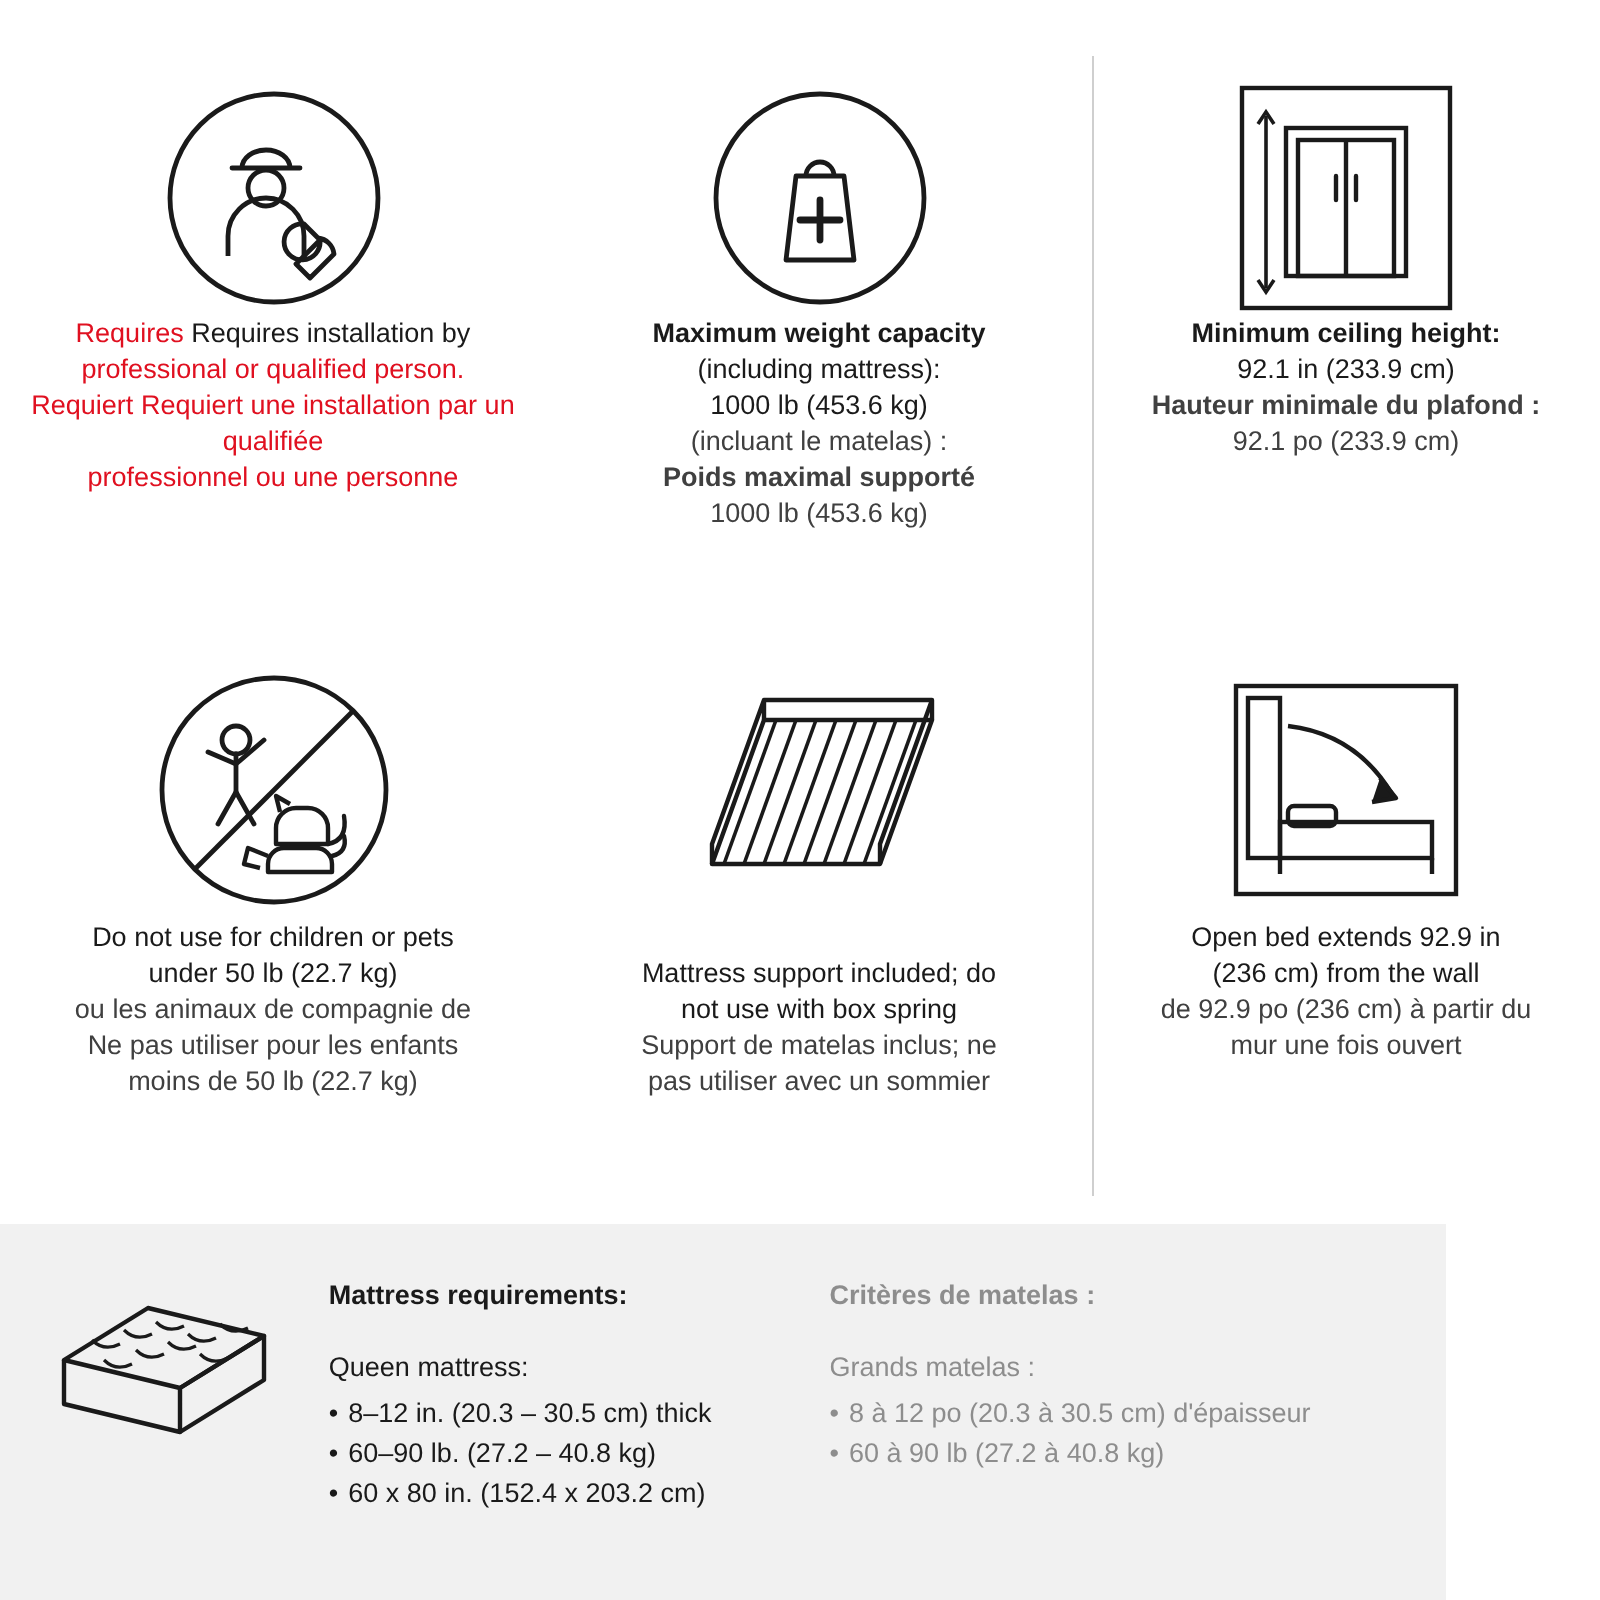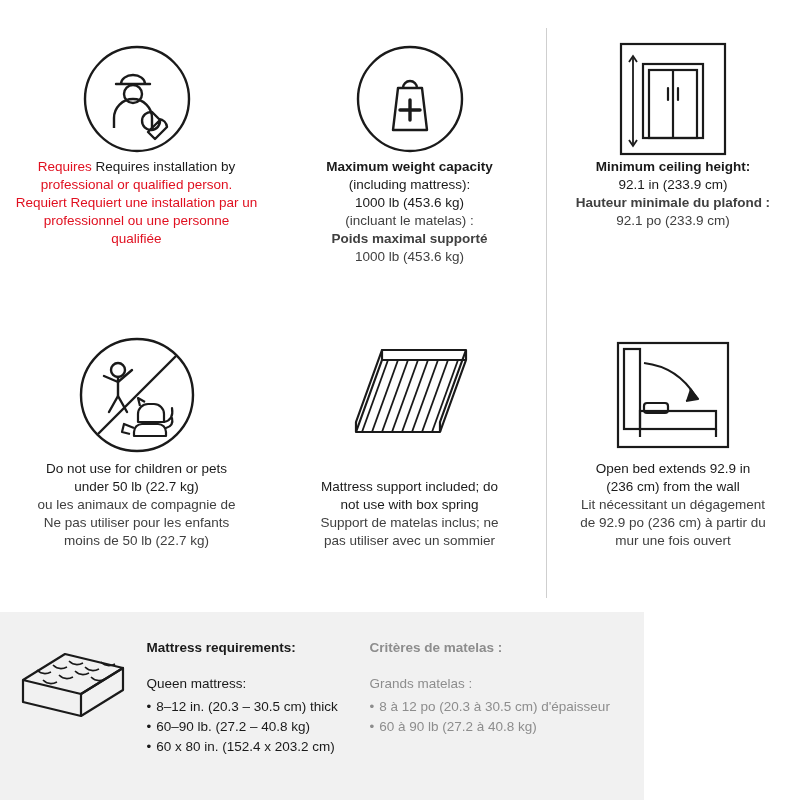--- a/index.html
+++ b/index.html
@@ -77,21 +77,21 @@
     top: 28px;
     width: 1px;
     height: 570px;
     background: #cfcfcf;
   }
   
   .band {
     position: absolute;
     left: 0;
     top: 612px;
-    width: 644px;
+    width: 723px;
     height: 188px;
     background: #f1f1f1;
     display: flex;
     align-items: flex-start;
   }
   .band-icon {
     width: 176px;
     display: flex;
     align-items: center;
     justify-content: center;
@@ -142,22 +142,22 @@
           <line x1="34" y1="40" x2="68" y2="40" stroke="#1a1a1a" stroke-width="2.4" stroke-linecap="round"></line>
           <circle cx="51" cy="50" r="9" fill="none" stroke="#1a1a1a" stroke-width="2.4"></circle>
           <path d="M32 84 v-10 a19 19 0 0 1 38 0 v10" fill="none" stroke="#1a1a1a" stroke-width="2.4" stroke-linejoin="round"></path>
           <path d="M70 68 a9 9 0 1 0 8 8 l-12 12 l7 7 l12 -12 a9 9 0 0 0 -8 -8 z" fill="none" stroke="#1a1a1a" stroke-width="2.4" stroke-linejoin="round"></path>
         </svg>
       </div>
       <div class="txt">
         <p class="en"><span class="red">Requires</span> <span style="display:inline">Requires installation by</span></p>
         <p class="en red">professional or qualified person.</p>
         <p class="en"><span class="red">Requiert</span> <span class="red" style="display:inline">Requiert une installation par un</span></p>
+        <p class="en red">qualifiée</p>
         <p class="en red">professionnel ou une personne</p>
-        <p class="en red">qualifiée</p>
       </div>
     </div>
 
     <div class="cell">
       <div class="icon-wrap">
         <svg width="110" height="110" viewBox="0 0 110 110">
           <circle cx="55" cy="55" r="52" fill="none" stroke="#1a1a1a" stroke-width="2.4"></circle>
           <path d="M38 86 l5 -42 h24 l5 42 z" fill="none" stroke="#1a1a1a" stroke-width="2.4" stroke-linejoin="round"></path>
           <path d="M48 44 a7 7 0 1 1 14 0" fill="none" stroke="#1a1a1a" stroke-width="2.4"></path>
           <line x1="55" y1="56" x2="55" y2="76" stroke="#1a1a1a" stroke-width="3.4" stroke-linecap="round"></line>
@@ -258,21 +258,20 @@
           <path d="M80 52 l8 10 l-12 2" fill="#1a1a1a" stroke="#1a1a1a" stroke-width="2.2" stroke-linejoin="round"></path>
           <rect x="30" y="74" width="76" height="18" fill="none" stroke="#1a1a1a" stroke-width="2.2"></rect>
           <rect x="34" y="66" width="24" height="10" rx="3" fill="none" stroke="#1a1a1a" stroke-width="2.2"></rect>
           <line x1="30" y1="92" x2="30" y2="100" stroke="#1a1a1a" stroke-width="2.2"></line>
           <line x1="106" y1="92" x2="106" y2="100" stroke="#1a1a1a" stroke-width="2.2"></line>
         </svg>
       </div>
       <div class="txt" style="margin-top:6px">
         <p class="en">Open bed extends 92.9 in</p>
         <p class="en">(236 cm) from the wall</p>
-        <p class="fr">Lit nécessitant un dégagement</p>
         <p class="fr">de 92.9 po (236 cm) à partir du</p>
         <p class="fr">mur une fois ouvert</p>
       </div>
     </div>
 
   </div>
 
   <div class="vdiv"></div>
 
   <div class="band">

